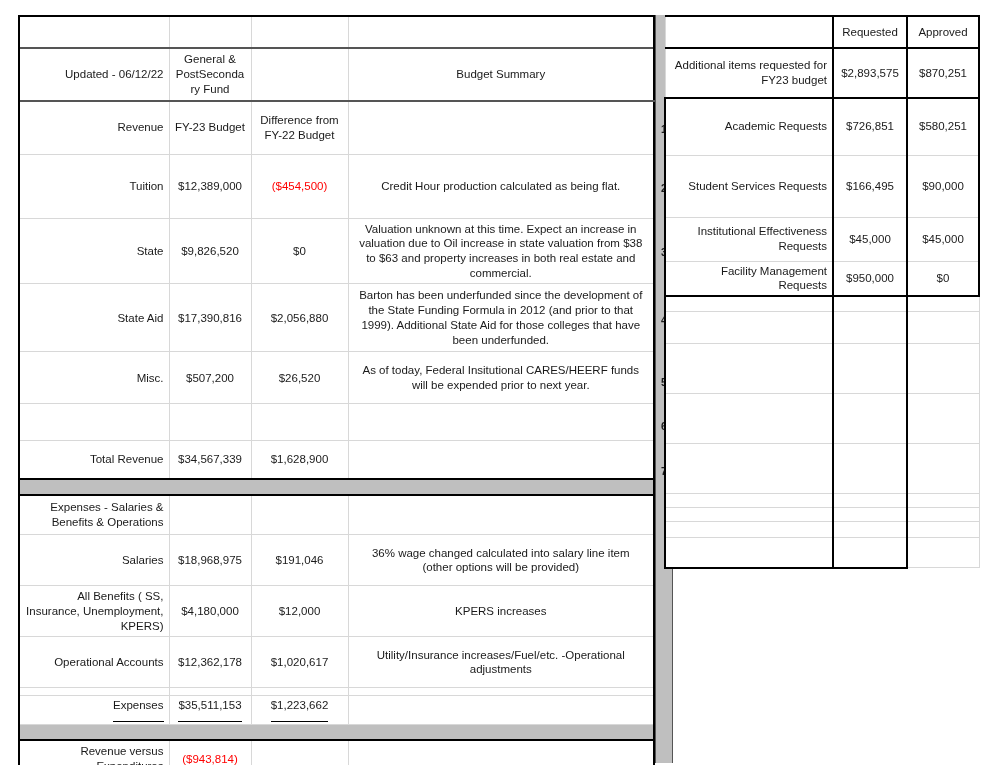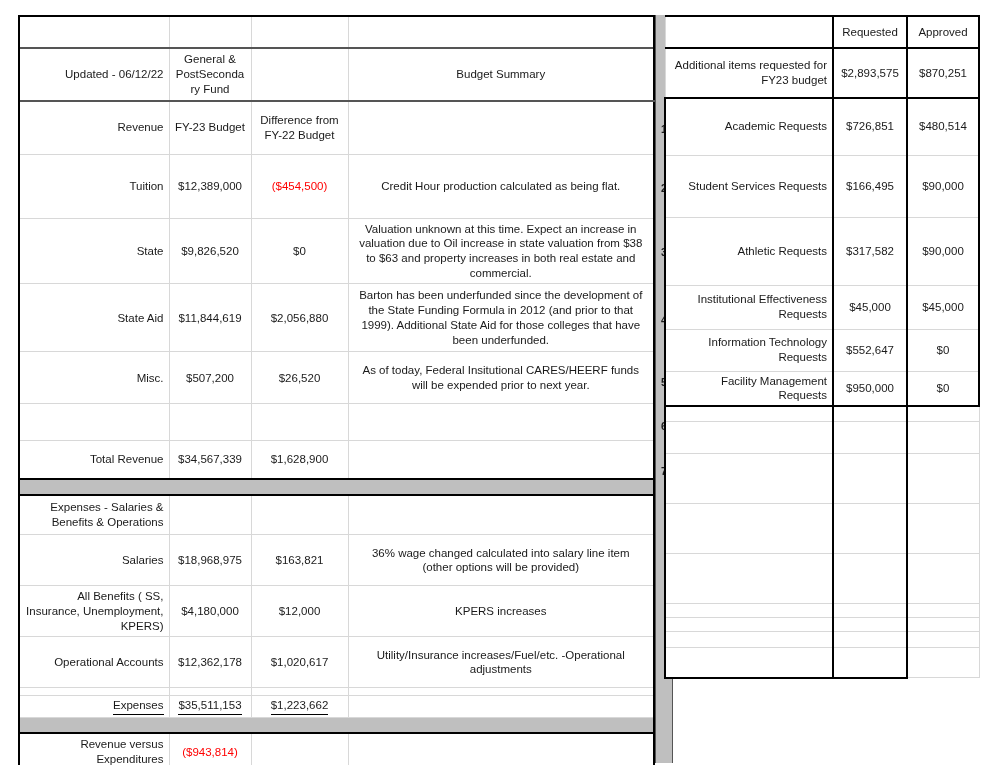--- a/index.html
+++ b/index.html
@@ -64,21 +64,21 @@
   .br-black  { border-right: 2px solid #000000 !important; }
 
   .bold    { font-weight: normal; }
   .neg     { color: #ff0000; margin-top: 17px; }
   .left    { text-align: right; }
   .center  { text-align: center; }
 
   .uline span.u {
     display: inline-block;
     border-bottom: 1.5px solid #000;
-    padding-bottom: 1px;
+    padding-bottom: 8px;
   }
 
   
   tr.band td {
     background: #bfbfbf !important;
     border-left-color: #bfbfbf;
     border-right-color: #bfbfbf;
     border-top: 1px solid #bfbfbf;
     border-bottom: 1px solid #bfbfbf;
     height: 14px;
@@ -164,21 +164,21 @@
 
         <tr style="height:64px">
           <td class="c-label left bl-black">State</td>
           <td class="c-fy23">$9,826,520</td>
           <td class="c-diff">$0</td>
           <td class="c-summ br-black">Valuation unknown at this time.  Expect an increase in valuation due to Oil increase in state valuation from $38 to $63 and property increases in both real estate and commercial.</td>
         </tr>
 
         <tr style="height:68px">
           <td class="c-label left bl-black">State Aid</td>
-          <td class="c-fy23">$11,844,619</td>
+          <td class="c-fy23">$17,390,816</td>
           <td class="c-diff">$2,056,880</td>
           <td class="c-summ br-black">Barton has been underfunded since the development of the State Funding Formula in 2012 (and prior to that 1999).  Additional State Aid for those colleges that have been underfunded.</td>
         </tr>
 
         <tr style="height:52px">
           <td class="c-label left bl-black">Misc.</td>
           <td class="c-fy23">$507,200</td>
           <td class="c-diff">$26,520</td>
           <td class="c-summ br-black">As of today, Federal Insitutional CARES/HEERF funds will be expended prior to next year.</td>
         </tr>
@@ -207,21 +207,21 @@
         <tr style="height:40px">
           <td class="c-label left bold bl-black bt-black">Expenses - Salaries &amp; Benefits &amp; Operations</td>
           <td class="c-fy23 bt-black"></td>
           <td class="c-diff bt-black"></td>
           <td class="c-summ br-black bt-black"></td>
         </tr>
 
         <tr style="height:51px">
           <td class="c-label left bl-black">Salaries</td>
           <td class="c-fy23">$18,968,975</td>
-          <td class="c-diff">$163,821</td>
+          <td class="c-diff">$191,046</td>
           <td class="c-summ br-black">36% wage changed calculated into salary line item (other options will be provided)</td>
         </tr>
 
         <tr style="height:51px">
           <td class="c-label left bl-black">All Benefits ( SS, Insurance, Unemployment, KPERS)</td>
           <td class="c-fy23">$4,180,000</td>
           <td class="c-diff">$12,000</td>
           <td class="c-summ br-black">KPERS increases</td>
         </tr>
 
@@ -291,47 +291,37 @@
 
         <tr style="height:50px">
           <td class="r-label center bold bt-black">Additional items requested for FY23 budget</td>
           <td class="r-req bt-black bl-black">$2,893,575</td>
           <td class="r-app bt-black bl-black br-black">$870,251</td>
         </tr>
 
         <tr style="height:57px">
           <td class="r-label bt-black bl-black">Academic Requests</td>
           <td class="r-req bt-black bl-black">$726,851</td>
-          <td class="r-app bt-black bl-black br-black">$480,514</td>
+          <td class="r-app bt-black bl-black br-black">$580,251</td>
         </tr>
 
         <tr style="height:62px">
           <td class="r-label bl-black">Student Services Requests</td>
           <td class="r-req bl-black">$166,495</td>
           <td class="r-app bl-black br-black">$90,000</td>
         </tr>
 
-        <tr style="height:68px">
-          <td class="r-label bl-black">Athletic Requests</td>
-          <td class="r-req bl-black">$317,582</td>
-          <td class="r-app bl-black br-black">$90,000</td>
-        </tr>
 
 
         <tr style="height:44px">
           <td class="r-label bl-black">Institutional Effectiveness Requests</td>
           <td class="r-req bl-black">$45,000</td>
           <td class="r-app bl-black br-black">$45,000</td>
         </tr>
 
-        <tr style="height:42px">
-          <td class="r-label bl-black">Information Technology Requests</td>
-          <td class="r-req bl-black">$552,647</td>
-          <td class="r-app bl-black br-black">$0</td>
-        </tr>
 
         <tr style="height:32px">
           <td class="r-label bl-black bb-black">Facility Management Requests</td>
           <td class="r-req bl-black bb-black">$950,000</td>
           <td class="r-app bl-black br-black bb-black">$0</td>
         </tr>
 
         <tr style="height:16px">
           <td class="r-label bl-black"></td>
           <td class="r-req bl-black"></td>

